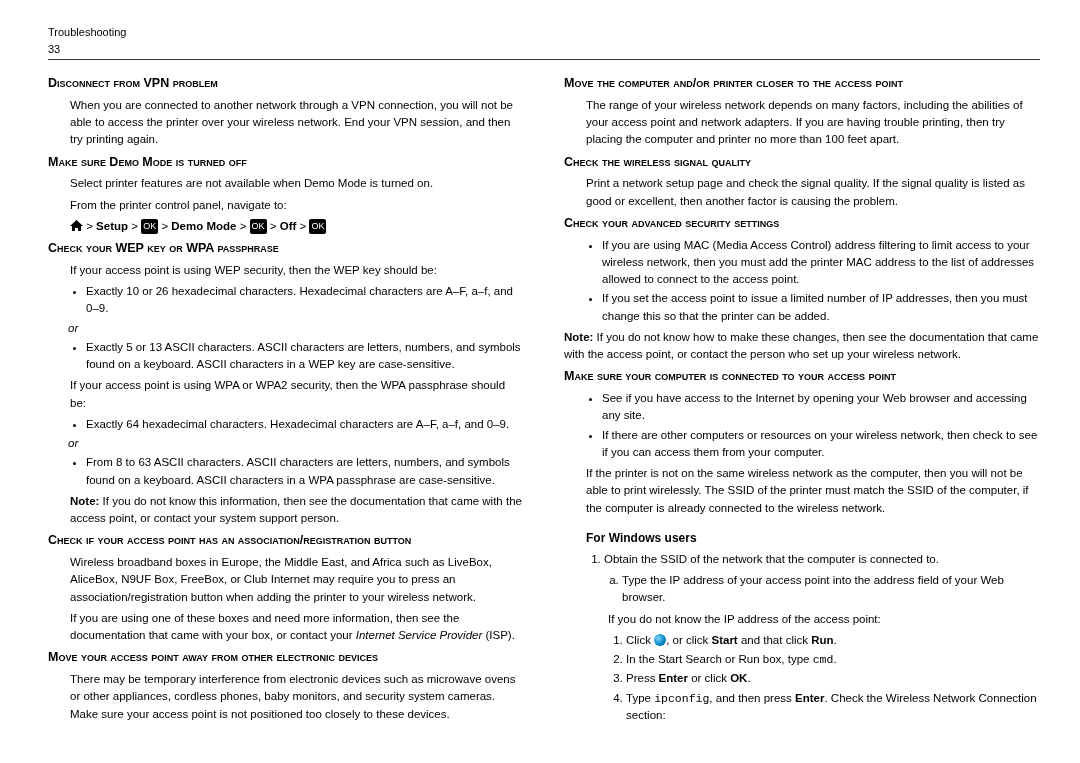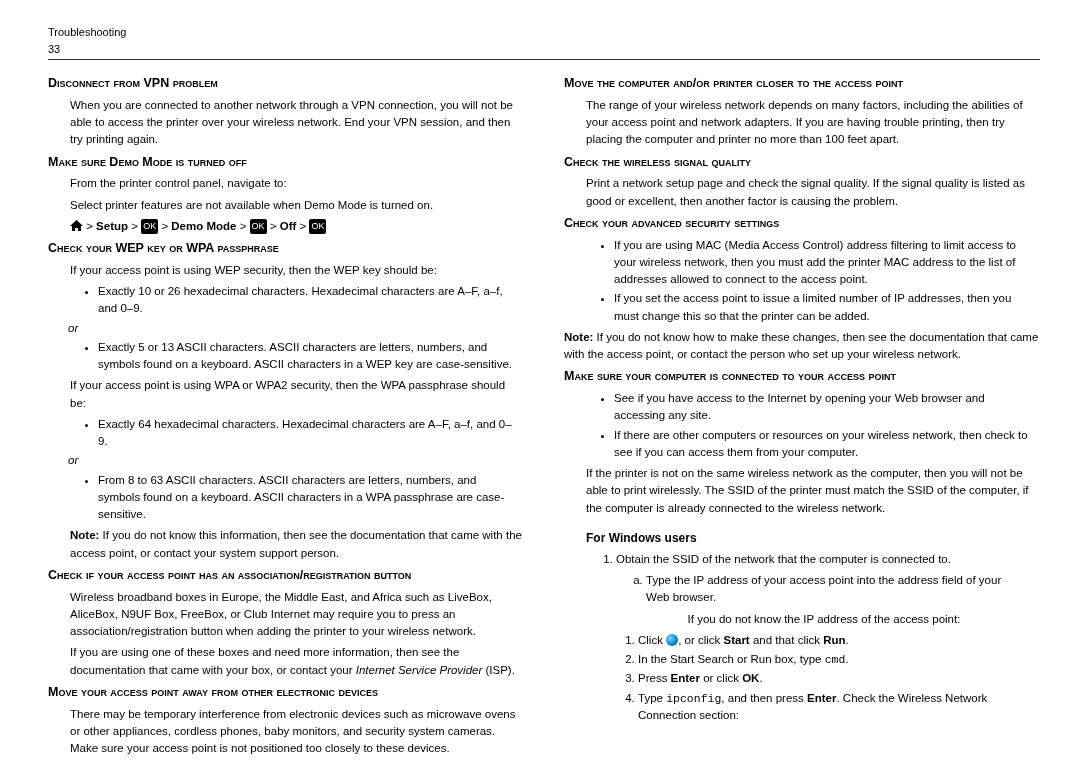--- a/index.html
+++ b/index.html
@@ -37,55 +37,55 @@
   h3 {
     font-size: 12px;
     font-weight: bold;
     margin-top: 12px;
     margin-bottom: 4px;
   }
   p { margin: 4px 0; }
   .indent { padding-left: 22px; }
   ul, ol { margin: 4px 0; padding-left: 38px; }
   ol.letter { list-style-type: lower-alpha; }
-  li { margin: 2px 12px; }
+  li { margin: 2px 0; }
   .or { font-style: italic; list-style: none; margin-left: -18px; }
   .icon-home {
     display:inline-block; width:13px; height:11px; vertical-align:-1px;
   }
   .icon-home svg { width:100%; height:100%; }
   .ok {
     display:inline-block; background:#000; color:#fff; font-size:9px;
     padding:1px 2px; border-radius:2px; vertical-align:1px; font-weight:normal;
   }
   .start-orb {
     display:inline-block; width:12px; height:12px; border-radius:50%;
     background: radial-gradient(circle at 35% 35%, #7dd3fc, #0284c7 60%, #065985);
     vertical-align:-2px;
   }
   code, .mono { font-family: "Courier New", monospace; }
-  .sub-indent { padding-left:44px;text-align:center; }
+  .sub-indent { padding-left:44px; }
   ol.num-sub { padding-left: 62px; }
 </style>
 </head>
 <body>
 
 <div class="header-row">
   <span>Troubleshooting</span>
   <span>33</span>
 </div>
 
 <div class="columns">
   <div class="col">
     <h2 class="first">Disconnect from VPN problem</h2>
     <p class="indent">When you are connected to another network through a VPN connection, you will not be able to access the printer over your wireless network. End your VPN session, and then try printing again.</p>
 
     <h2>Make sure Demo Mode is turned off</h2>
+    <p class="indent">Select printer features are not available when Demo Mode is turned on.</p>
     <p class="indent">From the printer control panel, navigate to:</p>
-    <p class="indent">Select printer features are not available when Demo Mode is turned on.</p>
     <p class="indent">
       <span class="icon-home"><svg viewBox="0 0 13 11">
             <path d="M6.5 0 L0 6 h2 v5 h3 v-3 h3 v3 h3 v-5 h2 Z" fill="#000"></path>
           </svg></span>
       &gt; <b>Setup</b> &gt;
       <span class="ok">OK</span>
       &gt; <b>Demo Mode</b> &gt;
       <span class="ok">OK</span>
       &gt; <b>Off</b> &gt;
       <span class="ok">OK</span>

